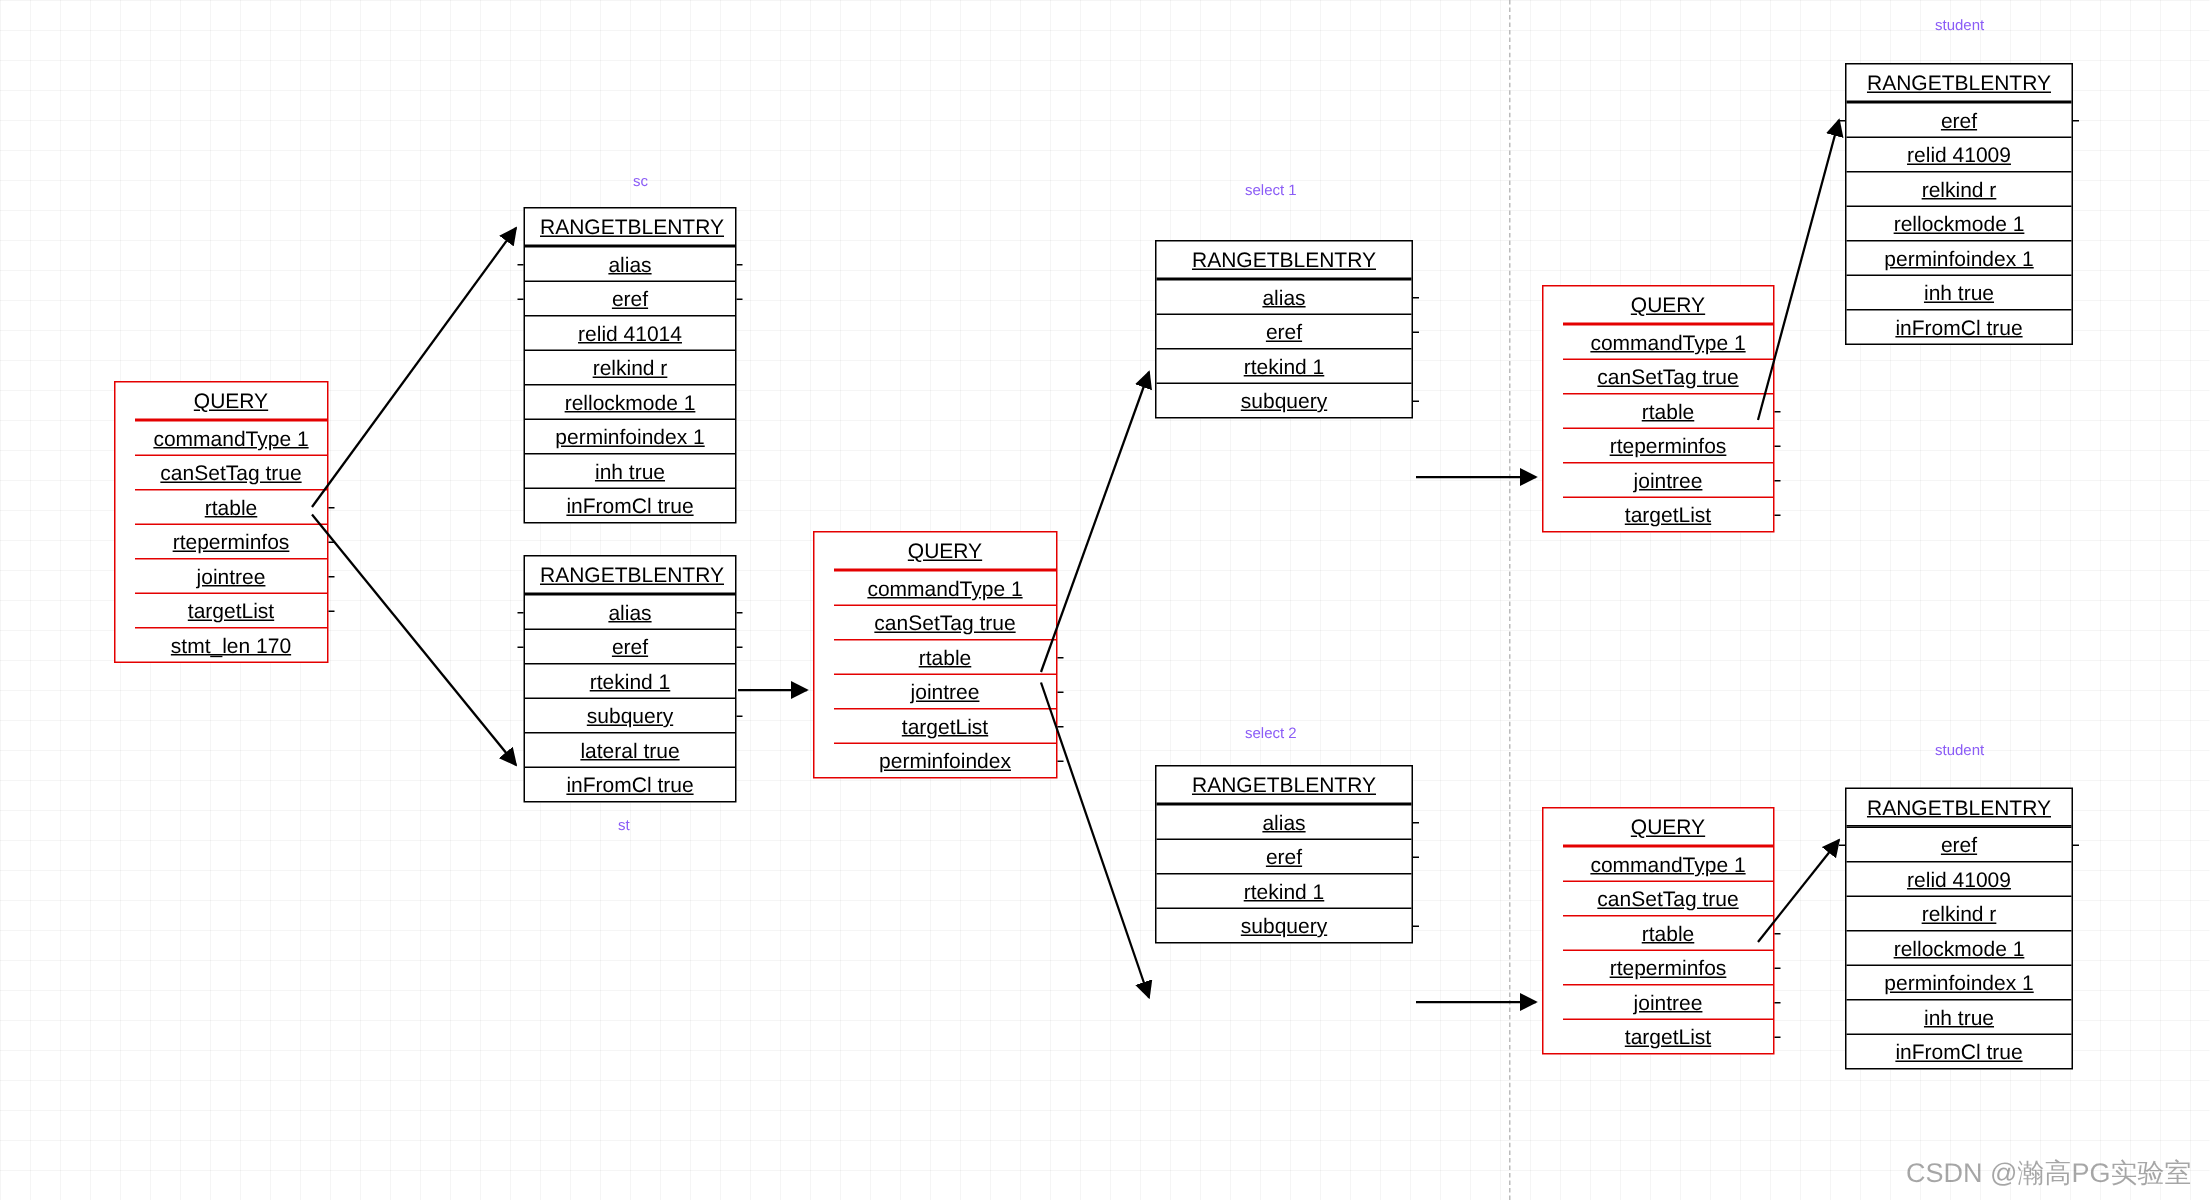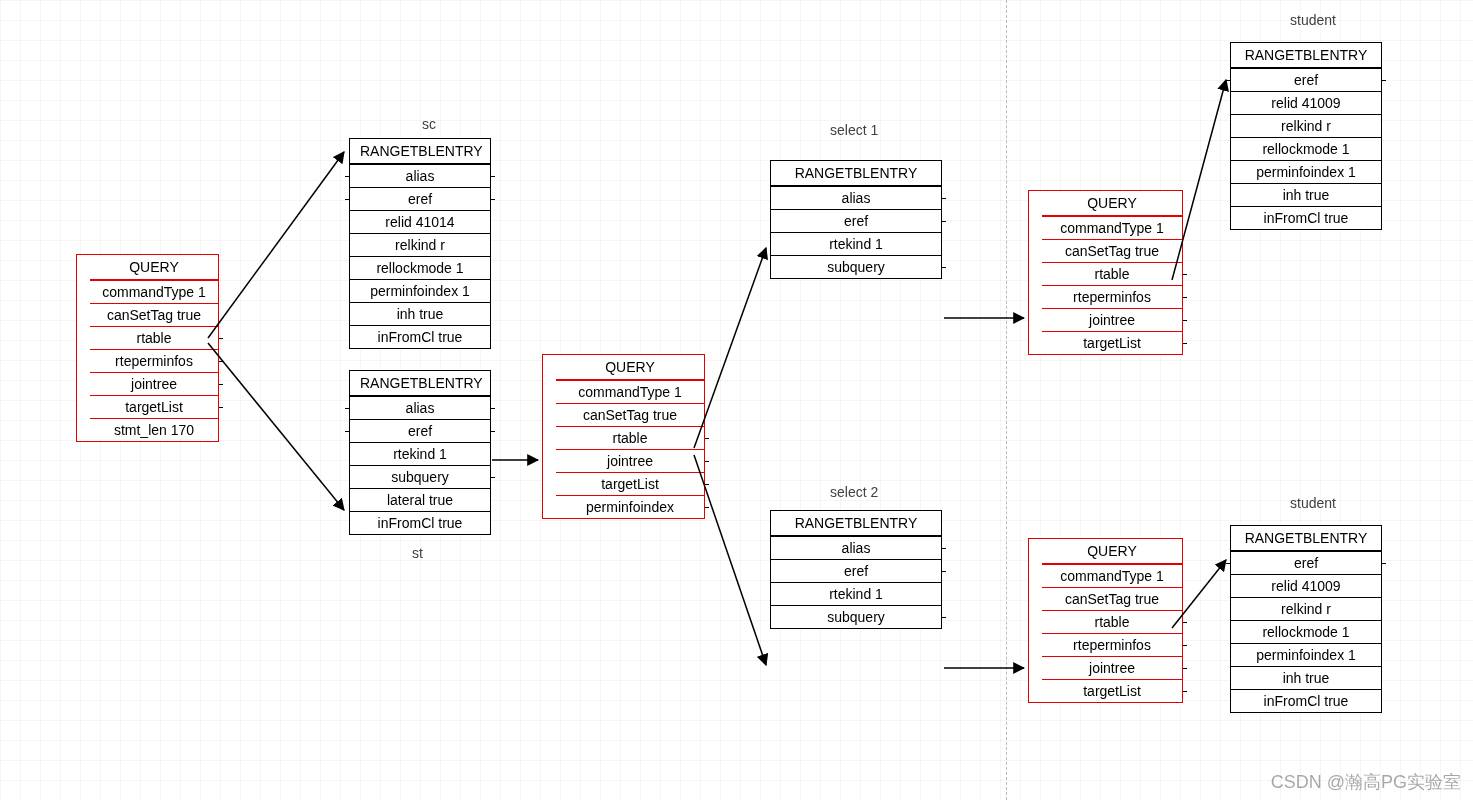--- a/index.html
+++ b/index.html
@@ -12,20 +12,21 @@
     background-image:
       linear-gradient(to right, rgba(0,0,0,0.04) 1px, transparent 1px),
       linear-gradient(to bottom, rgba(0,0,0,0.04) 1px, transparent 1px);
     background-size: 20px 20px;
   }
   .node {
     position: absolute;
     border: 1.5px solid #000;
     background: #fff;
     font-size: 14px;
+    text-decoration: underline;
   }
   .node.red { border-color: #e40000; padding-left: 13px; }
   .node .hdr {
     text-align: center;
     padding: 4px 10px;
     border-bottom: 1.5px solid #000;
     white-space: nowrap;
     font-weight: 500;
   }
   .node.red .hdr { border-bottom-color: #e40000; }
@@ -47,22 +48,22 @@
   }
   .tick-l::before {
     content: "";
     position: absolute;
     left: -5px; top: 50%;
     width: 4px; height: 1px;
     background: #000;
   }
   .label {
     position: absolute;
-    font-size: 14px;
-    color: #404040;
+    font-size: 10px;
+    color: #8b5cf6;
     white-space: nowrap;
   }
   svg.arrows {
     position: absolute;
     left: 0; top: 0;
     width: 1473px; height: 800px;
     pointer-events: none;
   }
   .dashed {
     position: absolute;

